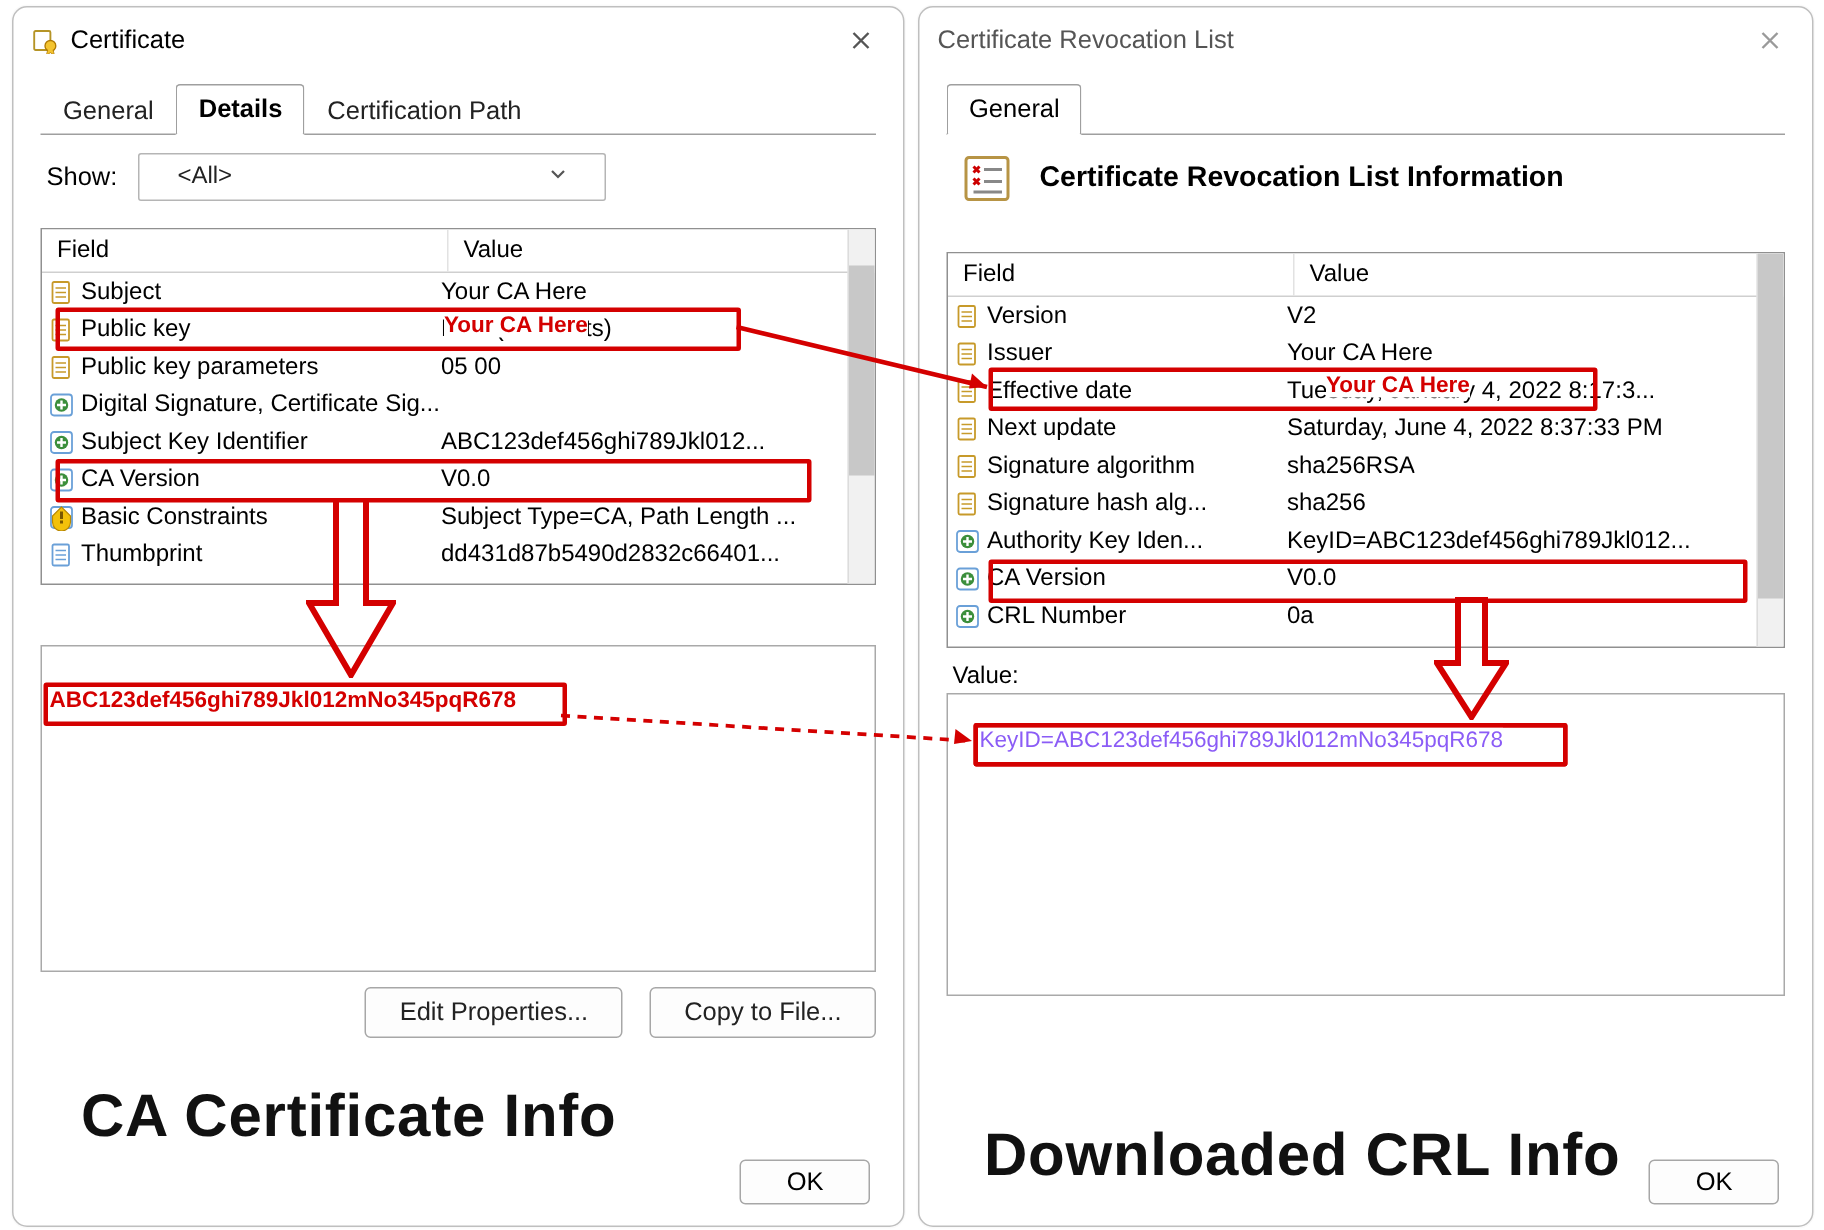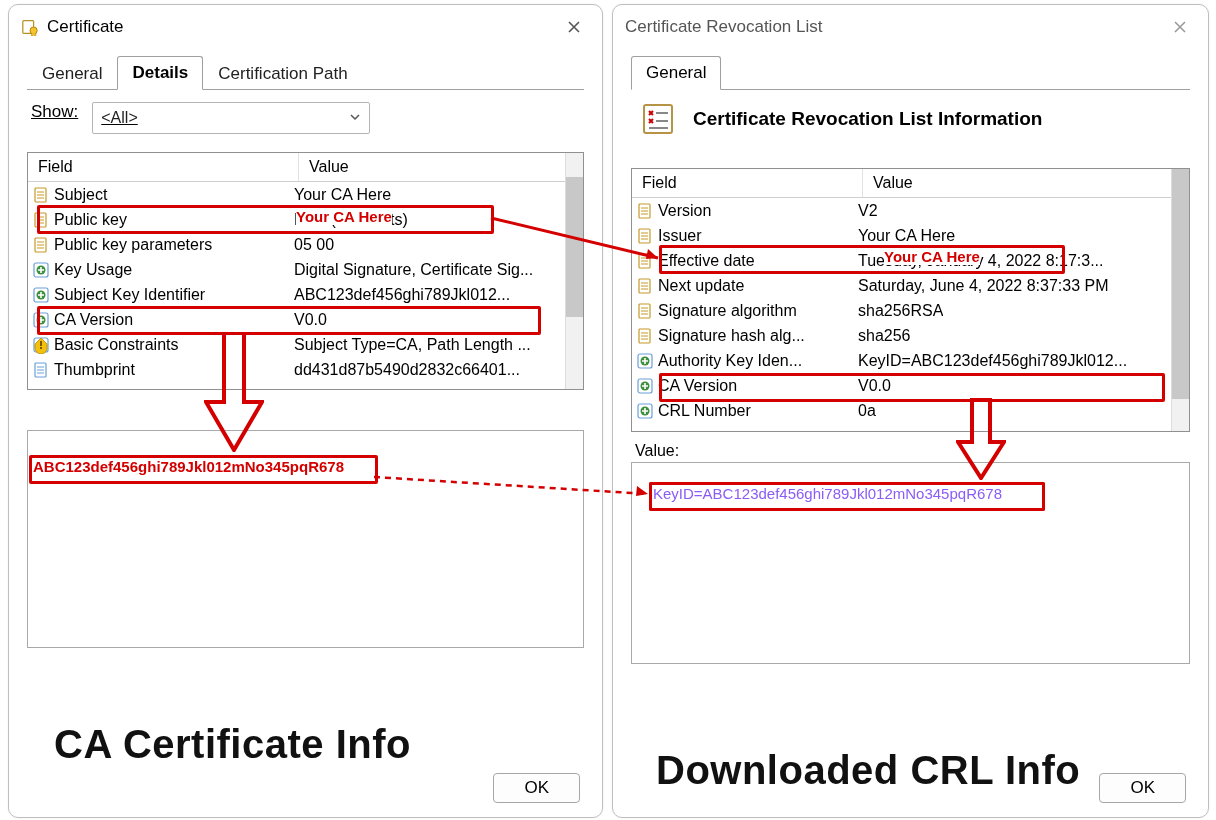--- a/index.html
+++ b/index.html
@@ -9,23 +9,23 @@
   .titlebar .ttl{display:flex;align-items:center;gap:8px;color:#555;font-size:17px;}
   .titlebar .ttl.active{color:#000;}
   .close-x{width:36px;height:28px;display:flex;align-items:center;justify-content:center;color:#555;border-radius:4px;}
   .close-x svg{width:14px;height:14px;}
   .ticon{width:18px;height:18px;display:inline-block;}
   .body{padding:0 18px 10px 18px;}
   .tabs{display:flex;align-items:flex-end;gap:0;margin-top:6px;border-bottom:none;}
   .tab{padding:6px 14px 6px 14px;font-size:17px;color:#222;border:1px solid transparent;border-bottom:none;position:relative;top:1px;background:transparent;white-space:nowrap;}
   .tab.sel{border:1px solid #9f9f9f;border-bottom-color:#fff;border-radius:3px 3px 0 0;background:#fff;font-weight:600;color:#000;}
   .tabline{height:1px;background:#9f9f9f;margin:0 0 12px 0;}
-  .row-show{display:flex;align-items:flex-start;gap:14px;margin:8px 0 18px 4px;text-decoration:underline;}
+  .row-show{display:flex;align-items:center;gap:14px;margin:8px 0 18px 4px;}
   .row-show .lbl{font-size:17px;}
-  .combo{display:flex;align-items:center;justify-content:space-between;width:260px;height:30px;border:1px solid #b5b5b5;border-radius:2px;padding:0 8px;font-size:16px;background:#fff;color:#222;}
+  .combo{display:flex;align-items:center;justify-content:space-between;width:260px;height:30px;border:1px solid #b5b5b5;border-radius:2px;padding:0 25px;font-size:16px;background:#fff;color:#222;}
   .combo .chev{color:#666;}
   .listbox{border:1px solid #909090;position:relative;background:#fff;}
   .lb-head{display:flex;background:#fff;border-bottom:1px solid #cfcfcf;font-size:16px;}
   .lb-head .c{padding:5px 8px 5px 10px;border-right:1px solid #e2e2e2;}
   .lb-body{overflow:hidden;}
   .lb-row{display:flex;align-items:center;font-size:16px;height:25px;padding:0;white-space:nowrap;}
   .lb-row .ic{width:26px;display:flex;align-items:center;justify-content:center;flex:0 0 26px;}
   .lb-row .ic svg{width:18px;height:18px;}
   .lb-row .f{overflow:hidden;text-overflow:ellipsis;padding-right:4px;}
   .lb-row .v{overflow:hidden;text-overflow:ellipsis;white-space:nowrap;}
@@ -129,21 +129,20 @@
               <span class="v">05 00</span>
             </div>
             <div class="lb-row">
               <span class="ic">
                 <svg viewBox="0 0 18 18">
                   <rect x="2" y="2" width="14" height="14" rx="2" fill="#fff" stroke="#6aa0d8" stroke-width="1.2"></rect>
                   <circle cx="9" cy="9" r="4.5" fill="#3c8f3c"></circle>
                   <path d="M9 6 L9 12 M6 9 L12 9" stroke="#fff" stroke-width="1.6"></path>
                 </svg>
               </span>
-              <span class="f" style="width:236px;">Key Usage</span>
               <span class="v">Digital Signature, Certificate Sig...</span>
             </div>
             <div class="lb-row">
               <span class="ic">
                 <svg viewBox="0 0 18 18">
                   <rect x="2" y="2" width="14" height="14" rx="2" fill="#fff" stroke="#6aa0d8" stroke-width="1.2"></rect>
                   <circle cx="9" cy="9" r="4.5" fill="#3c8f3c"></circle>
                   <path d="M9 6 L9 12 M6 9 L12 9" stroke="#fff" stroke-width="1.6"></path>
                 </svg>
               </span>
@@ -186,20 +185,24 @@
               <span class="v">dd431d87b5490d2832c66401...</span>
             </div>
           </div>
         <div class="scroll">
             <div class="thumb" style="height:140px;margin-top:24px;"></div>
           </div>
       </div>
       <div style="height:40px;"></div>
       <div class="detailbox">
         <span style="font-size:15px;font-weight:600;visibility:hidden;">ABC123def456ghi789Jkl012mNo345pqR678</span>
+      </div>
+      <div class="btnrow">
+        <div class="btn">Edit Properties...</div>
+        <div class="btn">Copy to File...</div>
       </div>
     </div>
     <div style="position:absolute;right:22px;bottom:14px;">
       <div class="okbtn">OK</div>
     </div>
   </div>
 
   <div class="dlg" style="left:612px;top:4px;width:595px;height:812px;">
     <div class="titlebar">
       <div class="ttl">

